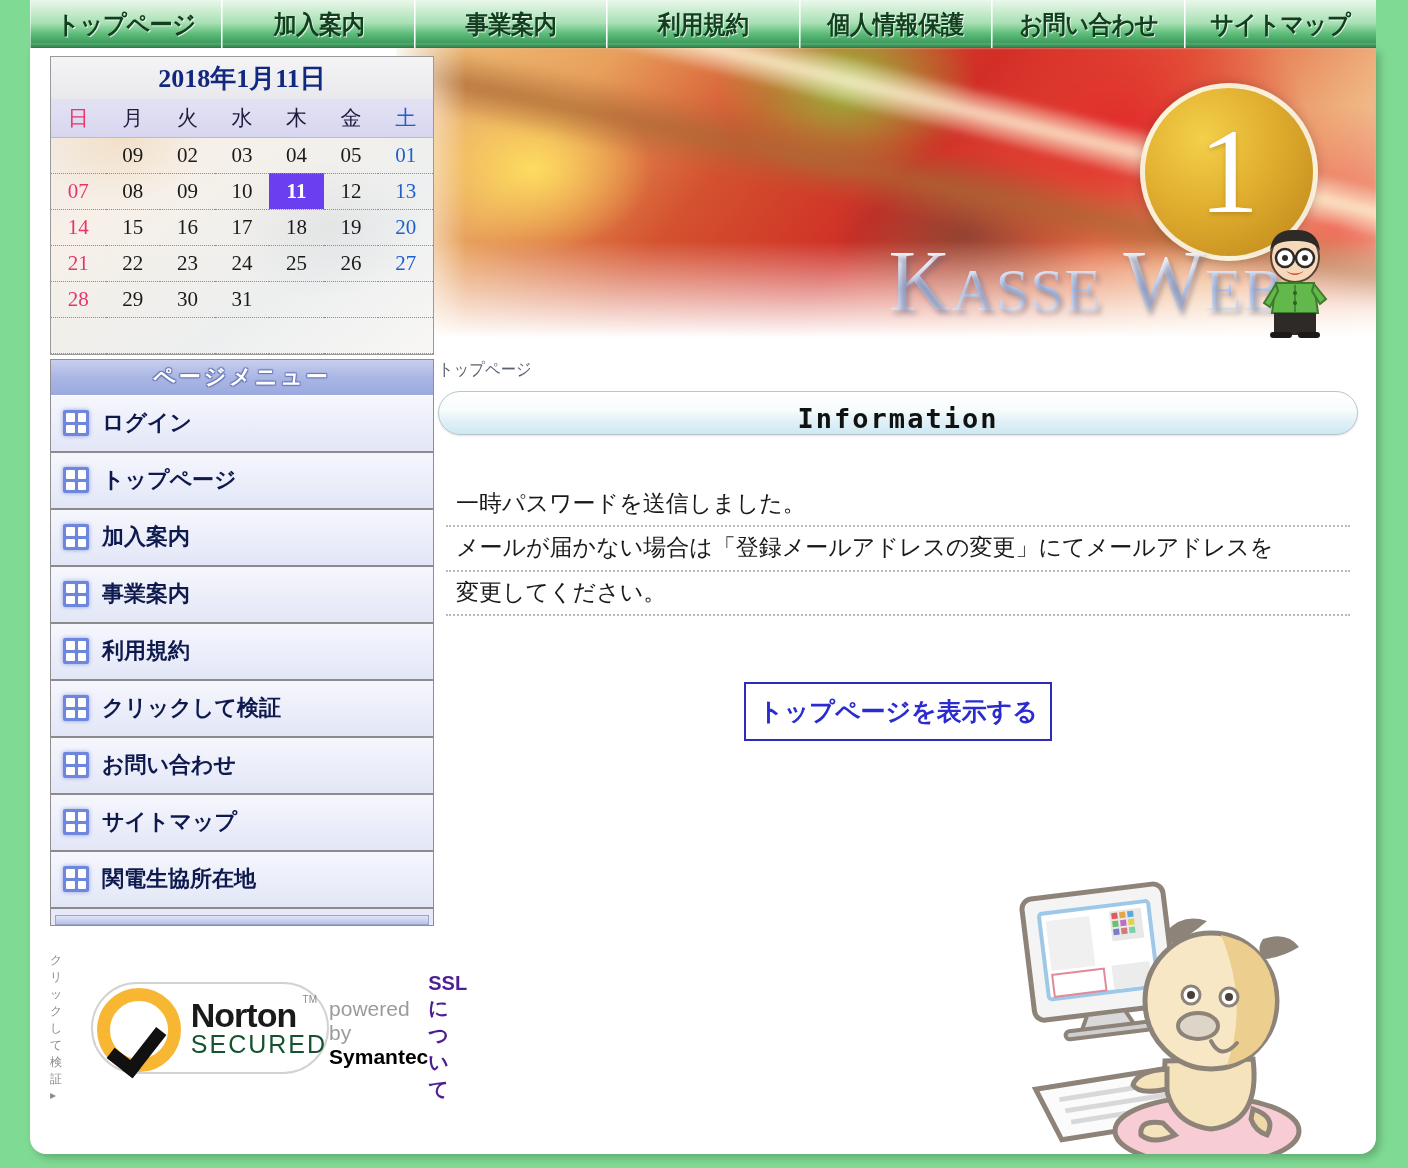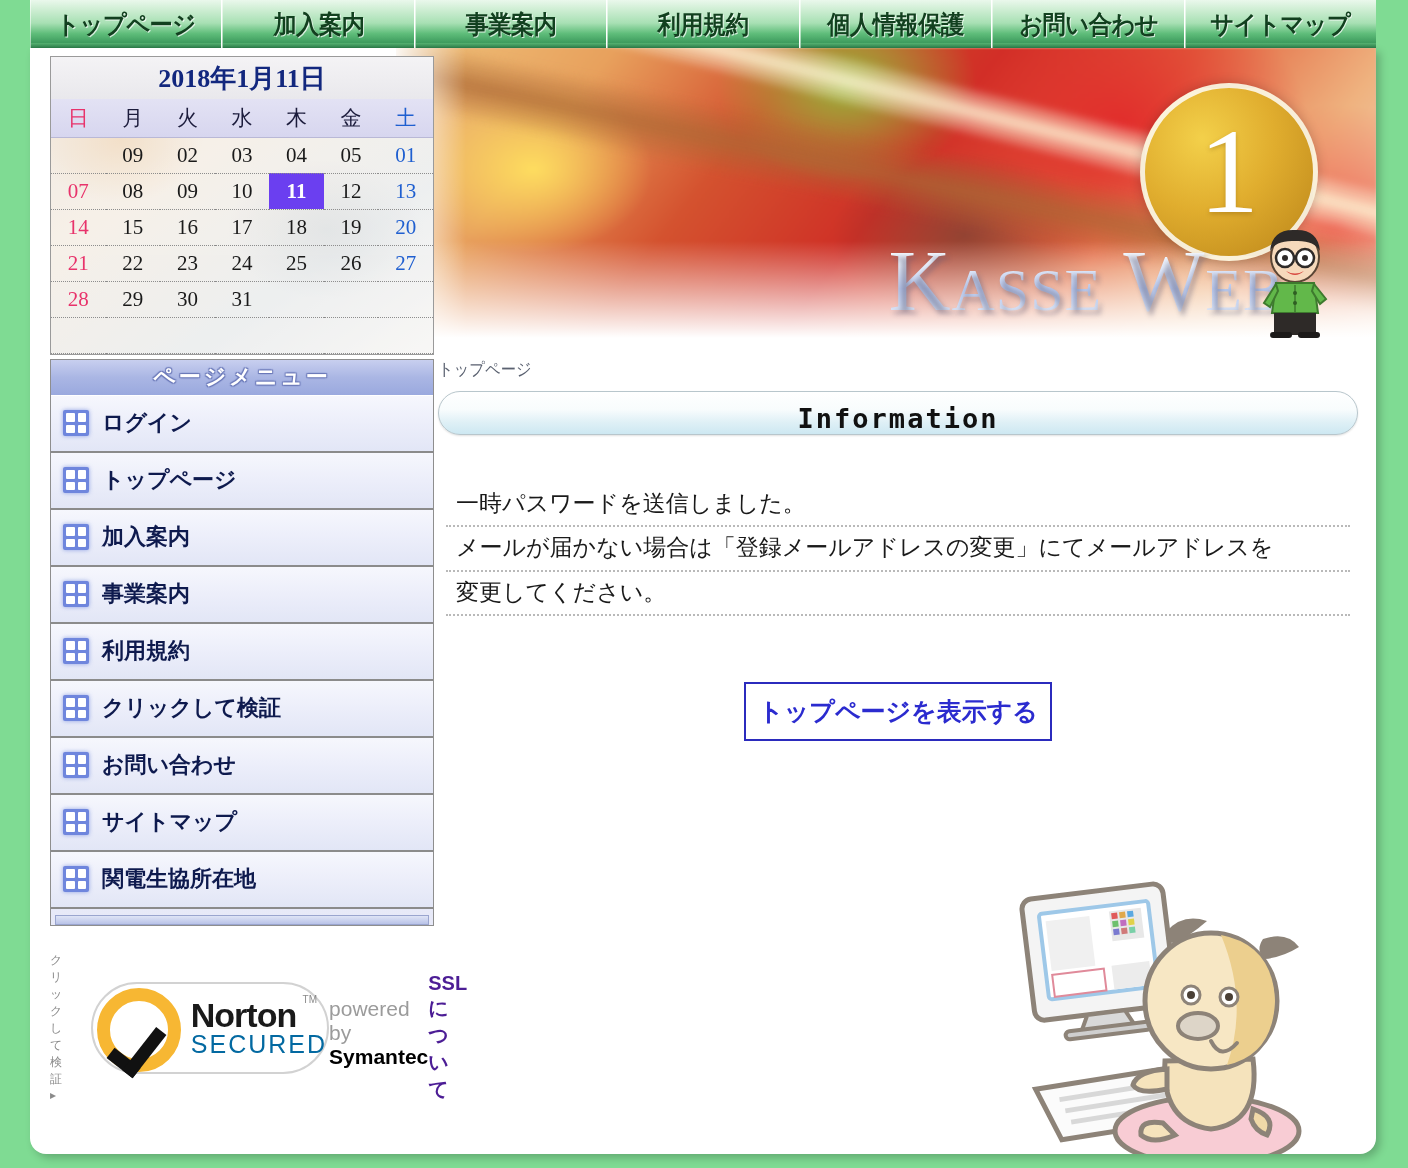--- a/index.html
+++ b/index.html
@@ -344,21 +344,21 @@
     line-height: 1;
   }
   .norton-name {
     font-size: 34px;
     font-weight: bold;
     color: #1a1a1a;
     letter-spacing: -1px;
   }
   .norton-sub {
     font-size: 25px;
-    color: #0369a1;
+    color: #14532d;
     letter-spacing: 2px;
     font-weight: normal;
     text-align: right;
   }
   .norton-tm {
     position: absolute;
     right: 10px; top: 10px;
     font-size: 10px;
     color: #8a8a8a;
   }

